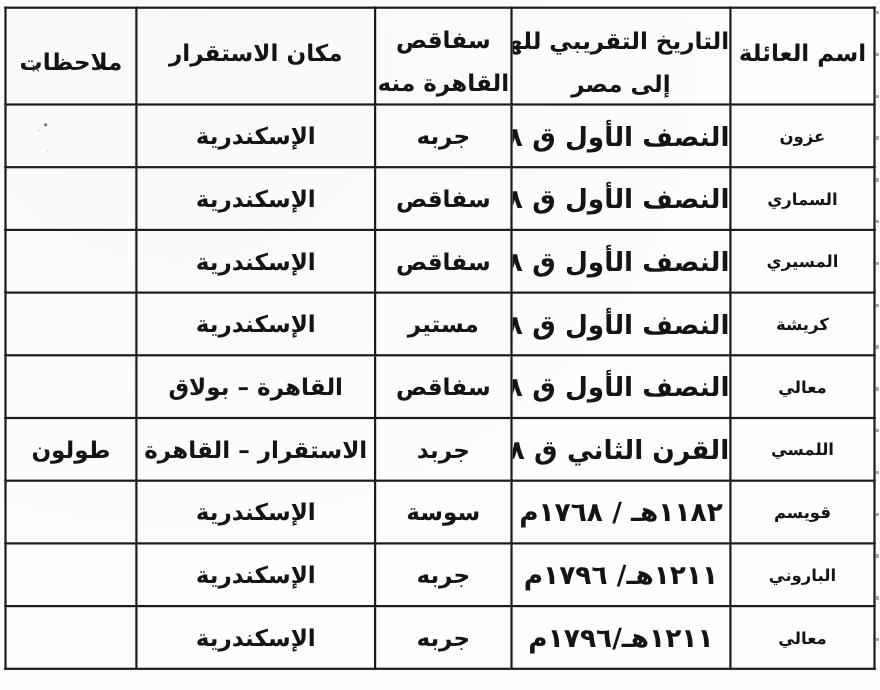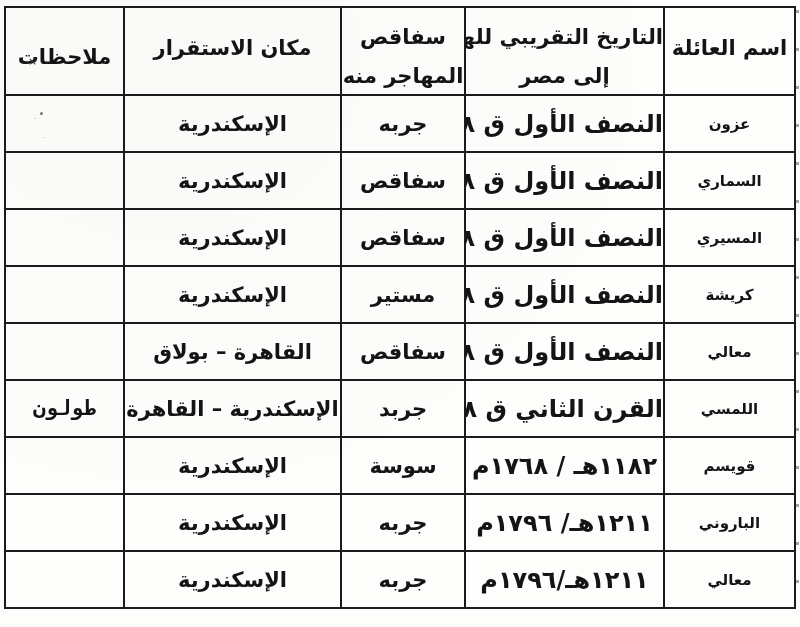--- a/index.html
+++ b/index.html
@@ -65,21 +65,21 @@
   thead .hline + .hline{margin-top:9px;}
   .hmark{
     position:absolute;
     bottom:26px;left:22px;
     font-size:11px;color:#333;font-weight:normal;
   }
   tbody tr{height:57px;}
   tbody td{font-size:21px;}
   td.cell-date{font-size:24px;letter-spacing:.5px;}
   td.cell-family{font-size:15px;}
-  td.cell-notes{position:relative;font-family:Liberation Mono, monospace;}
+  td.cell-notes{position:relative;}
   
   tr.row-0 td.cell-notes::before{
     content:"";
     position:absolute;top:16px;left:34px;width:3px;height:3px;
     border-radius:50%;background:#555;opacity:.8;
     box-shadow:-6px 5px 0 -1px #777, 2px 24px 0 -1px #888;
   }
 </style>
 </head>
 <body>
@@ -100,21 +100,21 @@
         <th>
           <div class="hline">اسم العائلة</div>
           <div class="hline"></div>
         </th>
         <th>
           <div class="hline">التاريخ التقريبي للهجرة</div>
           <div class="hline">إلى مصر</div>
         </th>
         <th>
           <div class="hline">سفاقص</div>
-          <div class="hline">المهاجر منه</div>
+          <div class="hline">القاهرة منه</div>
         </th>
         <th>
           <div class="hline">مكان الاستقرار</div>
           <div class="hline"></div>
         </th>
         <th>
           <div class="hline">ملاحظات</div>
           <span class="hmark">×</span>
         </th>
       </tr>
@@ -152,21 +152,21 @@
         <td class="cell-family">معالي</td>
         <td class="cell-date">النصف الأول ق ١٨م</td>
         <td class="cell-origin">سفاقص</td>
         <td class="cell-settlement">القاهرة – بولاق</td>
         <td class="cell-notes"></td>
       </tr>
       <tr class="row-5">
         <td class="cell-family">اللمسي</td>
         <td class="cell-date">القرن الثاني ق ١٨م</td>
         <td class="cell-origin">جربد</td>
-        <td class="cell-settlement">الإسكندرية – القاهرة</td>
+        <td class="cell-settlement">الاستقرار – القاهرة</td>
         <td class="cell-notes">طولون</td>
       </tr>
       <tr class="row-6">
         <td class="cell-family">قويسم</td>
         <td class="cell-date">١١٨٢هـ / ١٧٦٨م</td>
         <td class="cell-origin">سوسة</td>
         <td class="cell-settlement">الإسكندرية</td>
         <td class="cell-notes"></td>
       </tr>
       <tr class="row-7">

